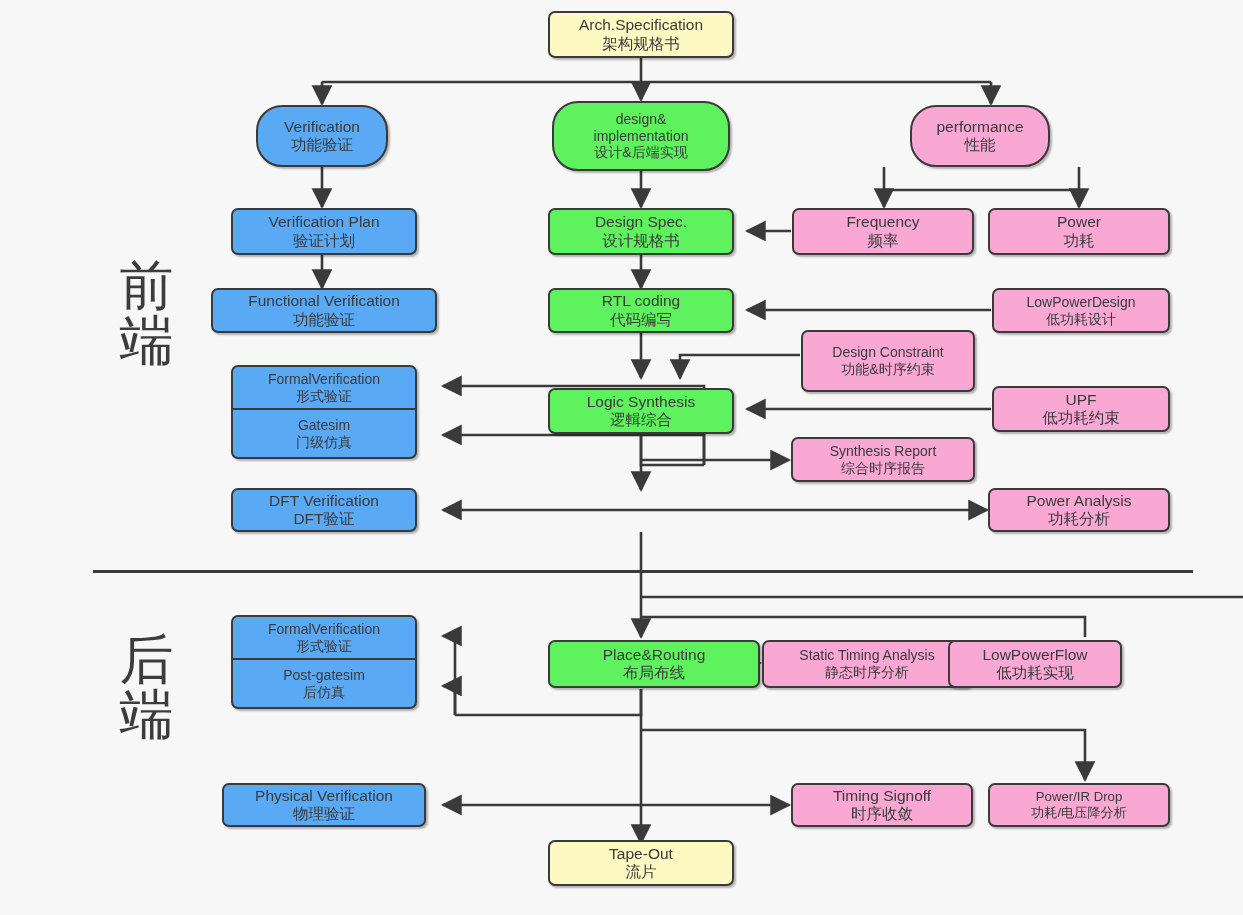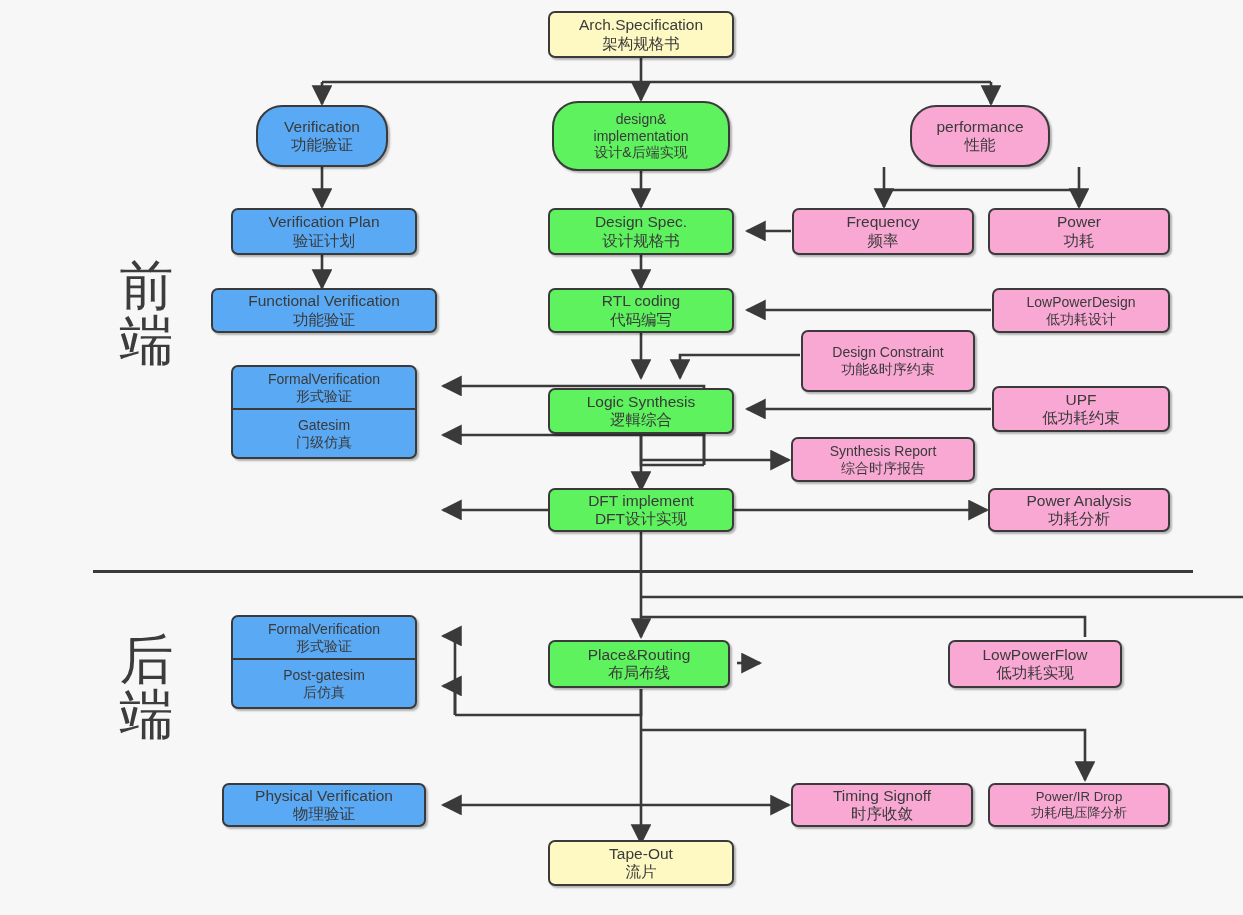--- a/index.html
+++ b/index.html
@@ -210,46 +210,50 @@
   <div class="node orange rounded" style="left:992px;top:386px;width:178px;height:46px;">
     <span class="ln ln-en">UPF</span>
     <span class="ln ln-cn">低功耗约束</span>
   </div>
 
   <div class="node orange rounded small" style="left:791px;top:437px;width:184px;height:45px;">
     <span class="ln ln-en">Synthesis Report</span>
     <span class="ln ln-cn">综合时序报告</span>
   </div>
 
-
-  <div class="node green rounded" style="left:548px;top:488px;width:186px;height:44px;">
-    <span class="ln ln-en">DFT implement</span>
-    <span class="ln ln-cn">DFT设计实现</span>
-  </div>
+  <div class="node blue rounded" style="left:231px;top:488px;width:186px;height:44px;">
+    <span class="ln ln-en">DFT Verification</span>
+    <span class="ln ln-cn">DFT验证</span>
+  </div>
+
 
   <div class="node orange rounded" style="left:988px;top:488px;width:182px;height:44px;">
     <span class="ln ln-en">Power Analysis</span>
     <span class="ln ln-cn">功耗分析</span>
   </div>
 
   <div class="node blue stack-top small" style="left:231px;top:615px;width:186px;height:44px;">
     <span class="ln ln-en">FormalVerification</span>
     <span class="ln ln-cn">形式验证</span>
   </div>
 
   <div class="node blue stack-bot small" style="left:231px;top:659px;width:186px;height:50px;">
     <span class="ln ln-en">Post-gatesim</span>
     <span class="ln ln-cn">后仿真</span>
   </div>
 
-  <div class="node green rounded" style="left:548px;top:640px;width:182px;height:48px;">
+  <div class="node green rounded" style="left:548px;top:640px;width:212px;height:48px;">
     <span class="ln ln-en">Place&amp;Routing</span>
     <span class="ln ln-cn">布局布线</span>
   </div>
 
+  <div class="node orange rounded small" style="left:762px;top:640px;width:210px;height:48px;">
+    <span class="ln ln-en">Static Timing Analysis</span>
+    <span class="ln ln-cn">静态时序分析</span>
+  </div>
 
   <div class="node orange rounded" style="left:948px;top:640px;width:174px;height:48px;">
     <span class="ln ln-en">LowPowerFlow</span>
     <span class="ln ln-cn">低功耗实现</span>
   </div>
 
   <div class="node blue rounded" style="left:222px;top:783px;width:204px;height:44px;">
     <span class="ln ln-en">Physical Verification</span>
     <span class="ln ln-cn">物理验证</span>
   </div>

